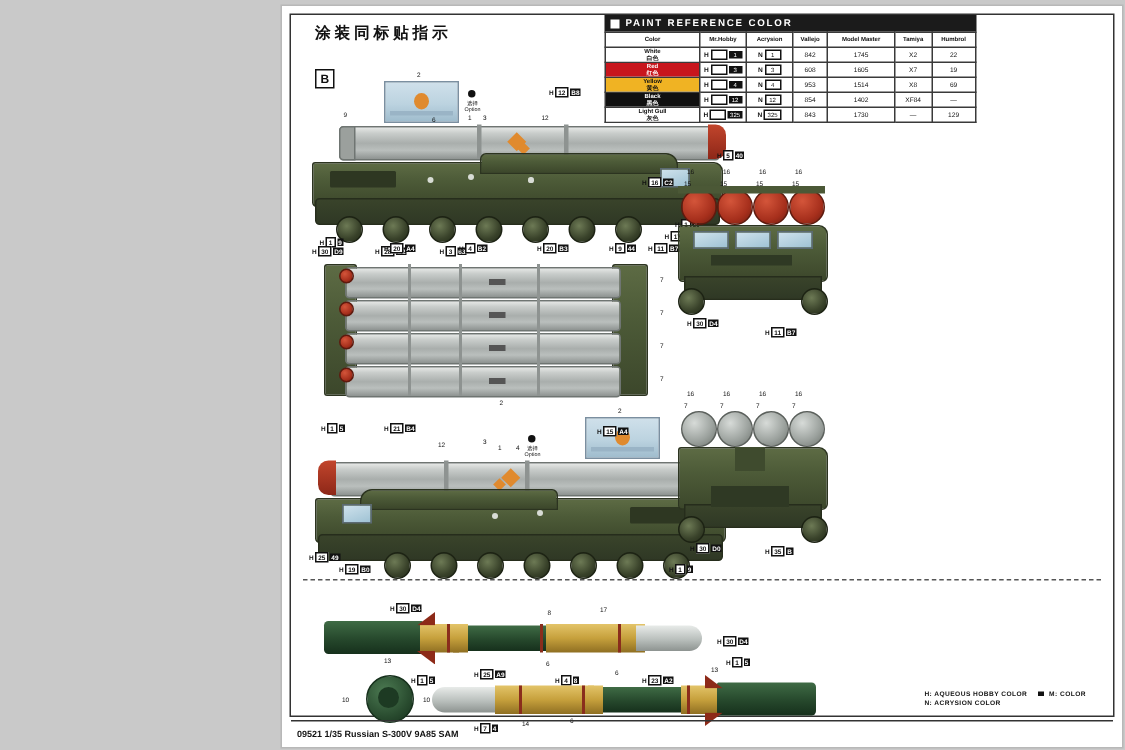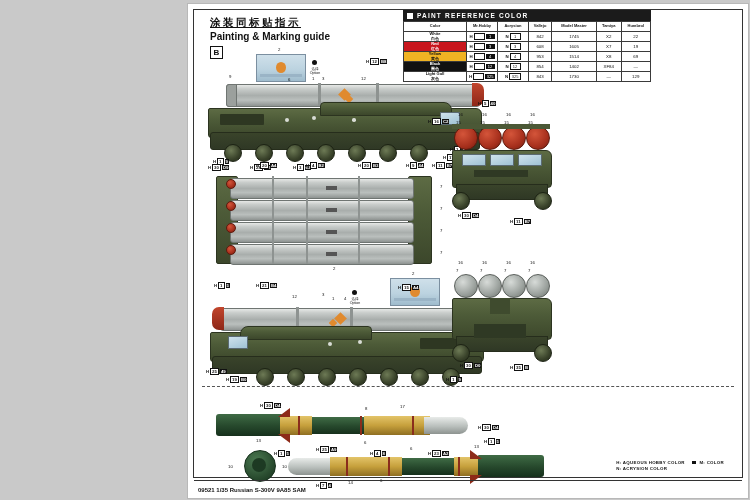--- a/index.html
+++ b/index.html
@@ -13,21 +13,21 @@
     position:absolute;left:188px;top:4px;width:560px;height:494px;
     background:#ffffff;
     box-shadow:0 0 0 1px #b8b8b8;
   }
   .inner-border{
     position:absolute;left:5px;top:5px;right:5px;bottom:20px;
     border:1px solid #333;
   }
   
   .title-block{position:absolute;left:22px;top:12px;}
-  .t-cn{font-size:10.5px;color:#111;letter-spacing:2.5px;font-weight:bold;line-height:13px;text-decoration:underline;}
+  .t-cn{font-size:10.5px;color:#111;letter-spacing:2.5px;font-weight:bold;line-height:13px;}
   .t-en{font-size:10px;color:#111;font-weight:bold;line-height:13px;margin-top:1px;}
   .b-mark{
     position:absolute;left:22px;top:42px;width:11px;height:11px;
     border:1.4px solid #111;display:flex;align-items:center;justify-content:center;
     font-size:8px;font-weight:bold;color:#111;
   }
   
   .paint{position:absolute;left:215px;top:6px;width:248px;}
   .paint-hd{
     background:#1b1b1b;color:#fff;font-size:6.5px;font-weight:bold;
@@ -123,21 +123,20 @@
   .footline{position:absolute;left:6px;right:6px;bottom:17px;border-top:1px solid #333;}
 </style>
 </head>
 <body>
 
 <div class="sheet">
   <div class="inner-border"></div>
 
   <div class="title-block">
     <div class="t-cn">涂装同标贴指示</div>
-    <div class="t-en">Painting &amp; Marking guide</div>
   </div>
   <div class="b-mark">B</div>
 
   <div class="paint">
     <div class="paint-hd">PAINT  REFERENCE COLOR</div>
     <table class="pt">
       <thead>
           <tr>
         <th class="sw">Color</th>
         <th class="code-cell">Mr.Hobby</th>

